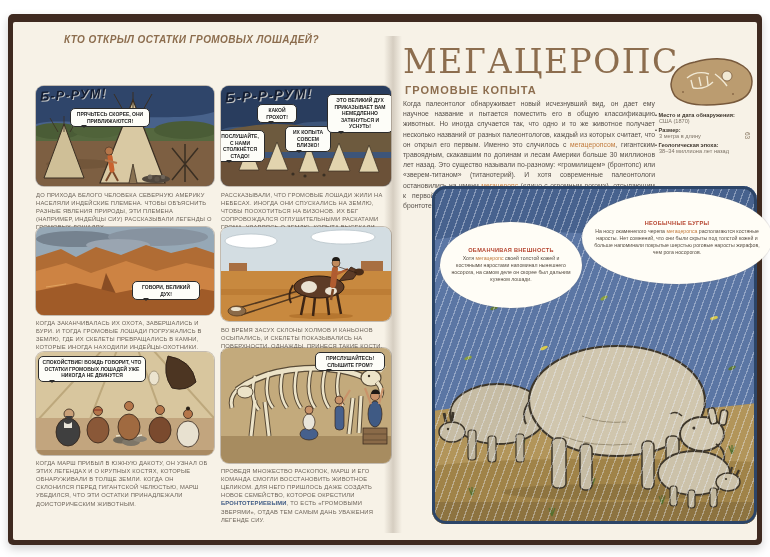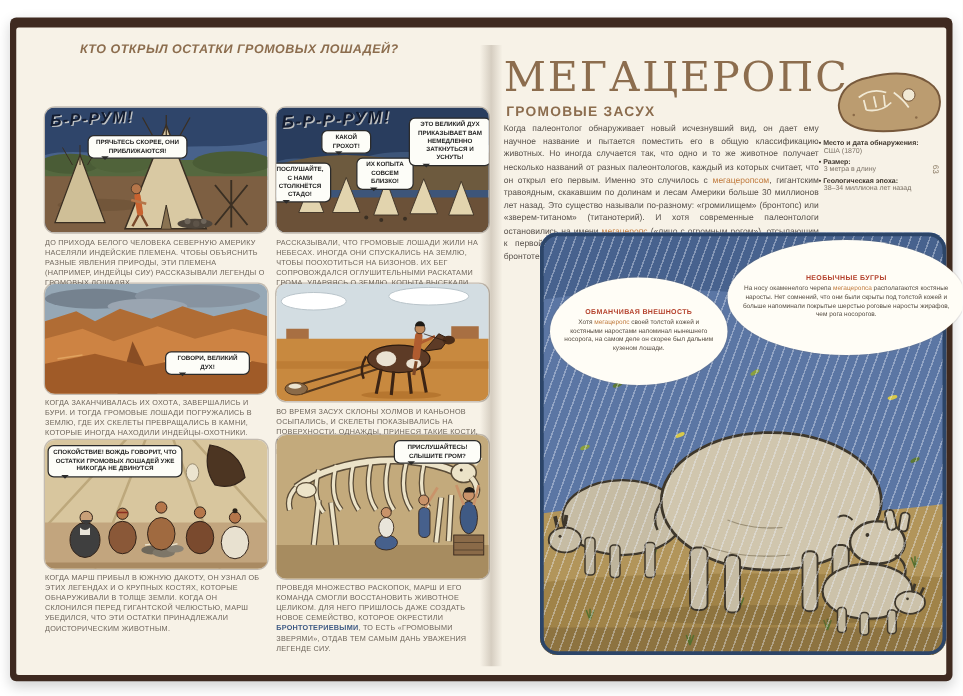--- a/index.html
+++ b/index.html
@@ -250,21 +250,21 @@
         <path d="M150,46 a4.5,4.5 0 0 1 9,0" fill="#1e1a16" stroke="none"></path>
       </g>
     </svg>
     <div class="bubble" style="left:94px;top:4px;width:62px;">ПРИСЛУШАЙТЕСЬ! СЛЫШИТЕ ГРОМ?</div>
   </div>
   <div class="cap" style="left:221px;top:467px;width:172px;">
     <span>ПРОВЕДЯ МНОЖЕСТВО РАСКОПОК, МАРШ И ЕГО КОМАНДА СМОГЛИ ВОССТАНОВИТЬ ЖИВОТНОЕ ЦЕЛИКОМ. ДЛЯ НЕГО ПРИШЛОСЬ ДАЖЕ СОЗДАТЬ НОВОЕ СЕМЕЙСТВО, КОТОРОЕ ОКРЕСТИЛИ </span><b>БРОНТОТЕРИЕВЫМИ</b><span>, ТО ЕСТЬ «ГРОМОВЫМИ ЗВЕРЯМИ», ОТДАВ ТЕМ САМЫМ ДАНЬ УВАЖЕНИЯ ЛЕГЕНДЕ СИУ.</span>
   </div>
 
   <div class="rp-title">МЕГАЦЕРОПС</div>
-  <div class="rp-sub">ГРОМОВЫЕ ЗАСУХ</div>
+  <div class="rp-sub">ГРОМОВЫЕ КОПЫТА</div>
 
   <div class="rp-intro">
     <span>Когда палеонтолог обнаруживает новый исчезнувший вид, он дает ему научное название и пытается поместить его в общую классификацию животных. Но иногда случается так, что одно и то же животное получает несколько названий от разных палеонтологов, каждый из которых считает, что он открыл его первым. Именно это случилось с </span><span class="hl">мегацеропсом</span><span>, гигантским травоядным, скакавшим по долинам и лесам Америки больше 30 миллионов лет назад. Это существо называли по-разному: «громилищем» (бронтопс) или «зверем-титаном» (титанотерий). И хотя современные палеонтологи остановились на имени </span><span class="hl">мегацеропс</span><span> («лицо с огромным рогом»), отсылающим к первой находке 1870 года, многие ученые все еще называют его бронтотерий («громовой зверь»).</span>
   </div>
 
   <div class="fossil">
     <svg viewBox="0 0 93 56">
       <path d="M8,30 q2,-18 24,-22 q30,-8 48,4 q12,8 8,22 q-4,14 -28,16 q-36,4 -48,-8 q-4,-6 -4,-12Z" fill="#bb9c70" stroke="#77593c" stroke-width="1.5"></path>
       <g stroke="#f1e9d4" stroke-width="1.4" fill="none">
         <path d="M24,24 q10,-8 22,-4 M30,34 q12,2 20,-6 M52,20 q8,6 12,12"></path>

